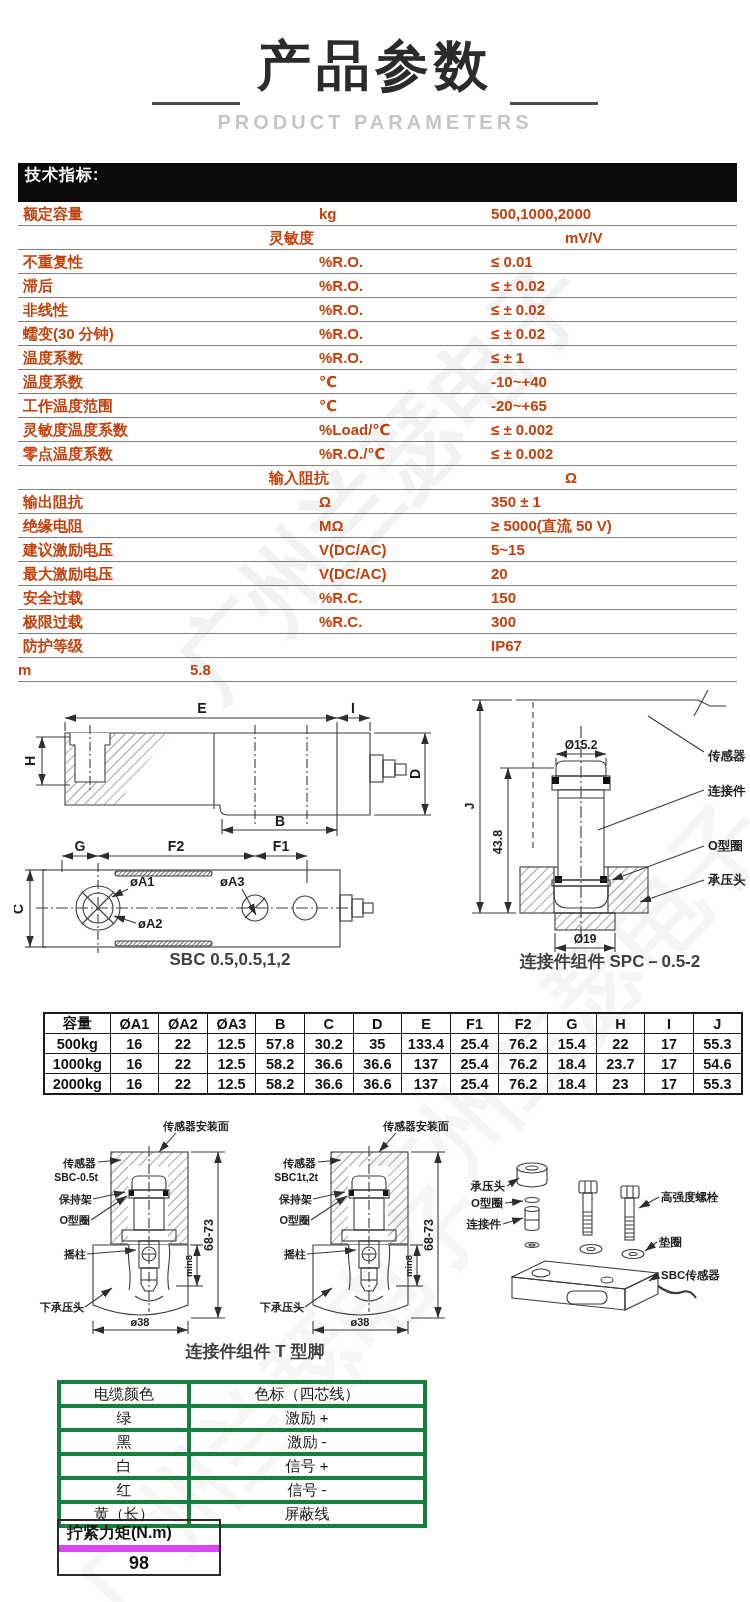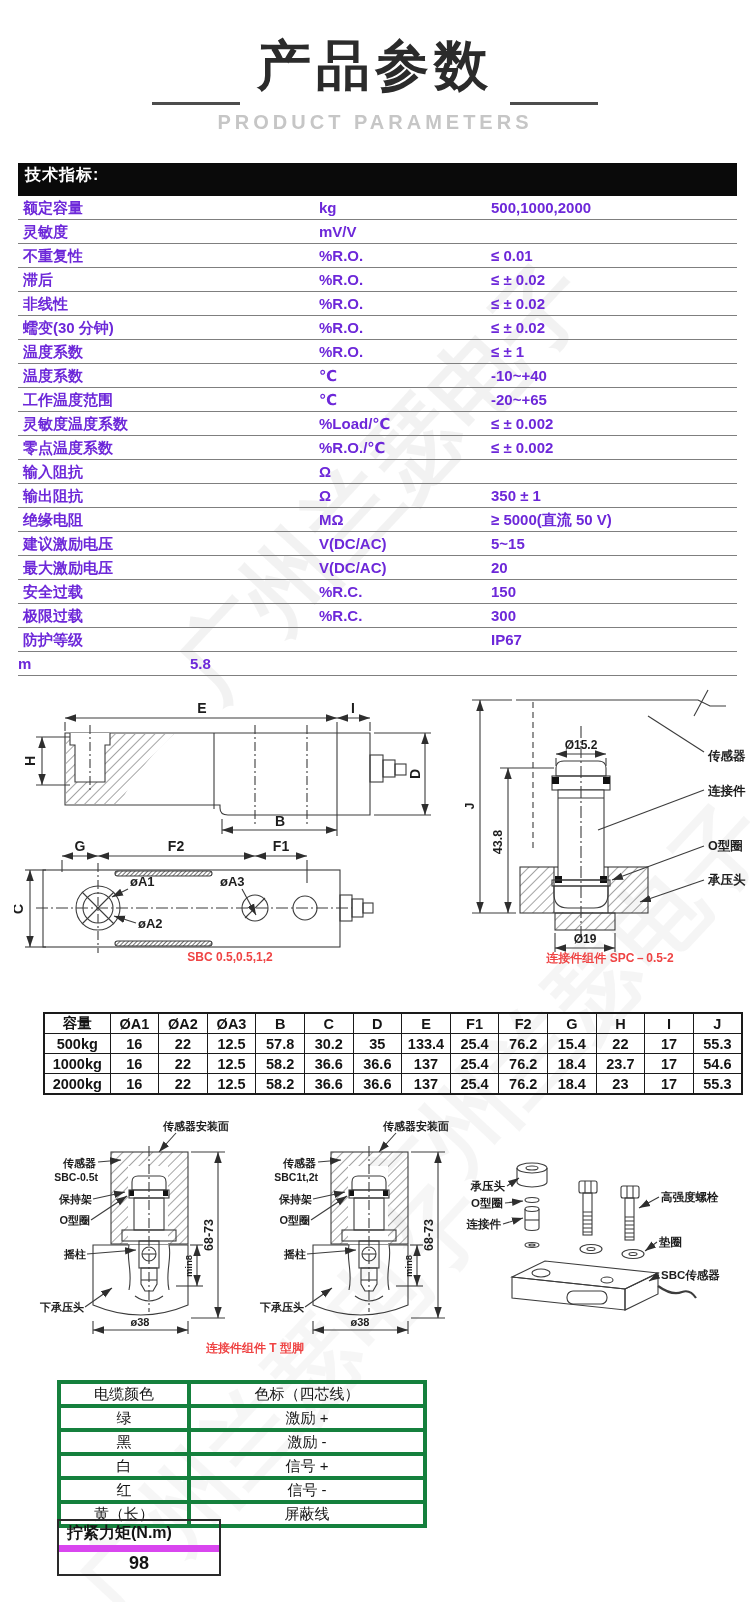--- a/index.html
+++ b/index.html
@@ -9,31 +9,31 @@
   .wm{position:absolute;font-size:92px;font-weight:bold;color:#bdbdbd;opacity:.18;
       white-space:nowrap;transform:rotate(-47deg);transform-origin:left top;pointer-events:none;}
   
   .hdr{position:absolute;top:30px;left:0;width:750px;text-align:center;}
   .hdr h1{margin:0;font-size:54px;font-weight:900;letter-spacing:5px;color:#2b2b2b;}
   .hdr .sub{margin-top:8px;font-size:20px;font-weight:bold;letter-spacing:4px;color:#c6c6c6;}
   .tl{position:absolute;top:72px;width:88px;height:3px;background:#4d4d4d;}
   .tl.l{left:152px}.tl.r{right:152px}
   
   .specs{position:absolute;left:18px;top:163px;width:719px;}
-  .specs-header{height:33px;line-height:23px;background:#0a0a0a;color:#fff;
+  .specs-header{height:39px;line-height:23px;background:#0a0a0a;color:#fff;
                 font-size:16px;font-weight:bold;padding-left:7px;letter-spacing:1px;}
   .spec-row{display:flex;height:23px;line-height:23px;border-bottom:1px solid #7f7f7f;
-            font-size:15px;font-weight:bold;color:#6d28d9;}
+            font-size:15px;font-weight:bold;color:#c2410c;justify-content:flex-end;}
   .s-name{width:296px;padding-left:5px;}
   .s-unit{width:172px;}
   .s-value{flex:1;}
   
   .dwg{position:absolute;}
   .dwg text{fill:#1d1d1d;font-weight:bold;font-family:"Liberation Sans",sans-serif;}
-  .cap{position:absolute;text-align:center;font-size:12px;font-weight:bold;color:#ef4444;}
+  .cap{position:absolute;text-align:center;font-size:17px;font-weight:bold;color:#404040;}
   
   table.dims{position:absolute;left:43px;top:1012px;width:700px;border-collapse:collapse;
              table-layout:fixed;border:2px solid #1a1a1a;}
   table.dims th,table.dims td{border:1px solid #1a1a1a;height:19px;text-align:center;
              font-size:14.5px;font-weight:bold;padding:0;}
   
   table.cable{position:absolute;left:57px;top:1380px;width:370px;border-collapse:collapse;
               table-layout:fixed;border:2px solid #1a1a1a;}
   table.cable th,table.cable td{border:4px solid #15803d;height:20px;text-align:center;
               font-size:15px;font-weight:normal;padding:0;margin-left:35px;}

